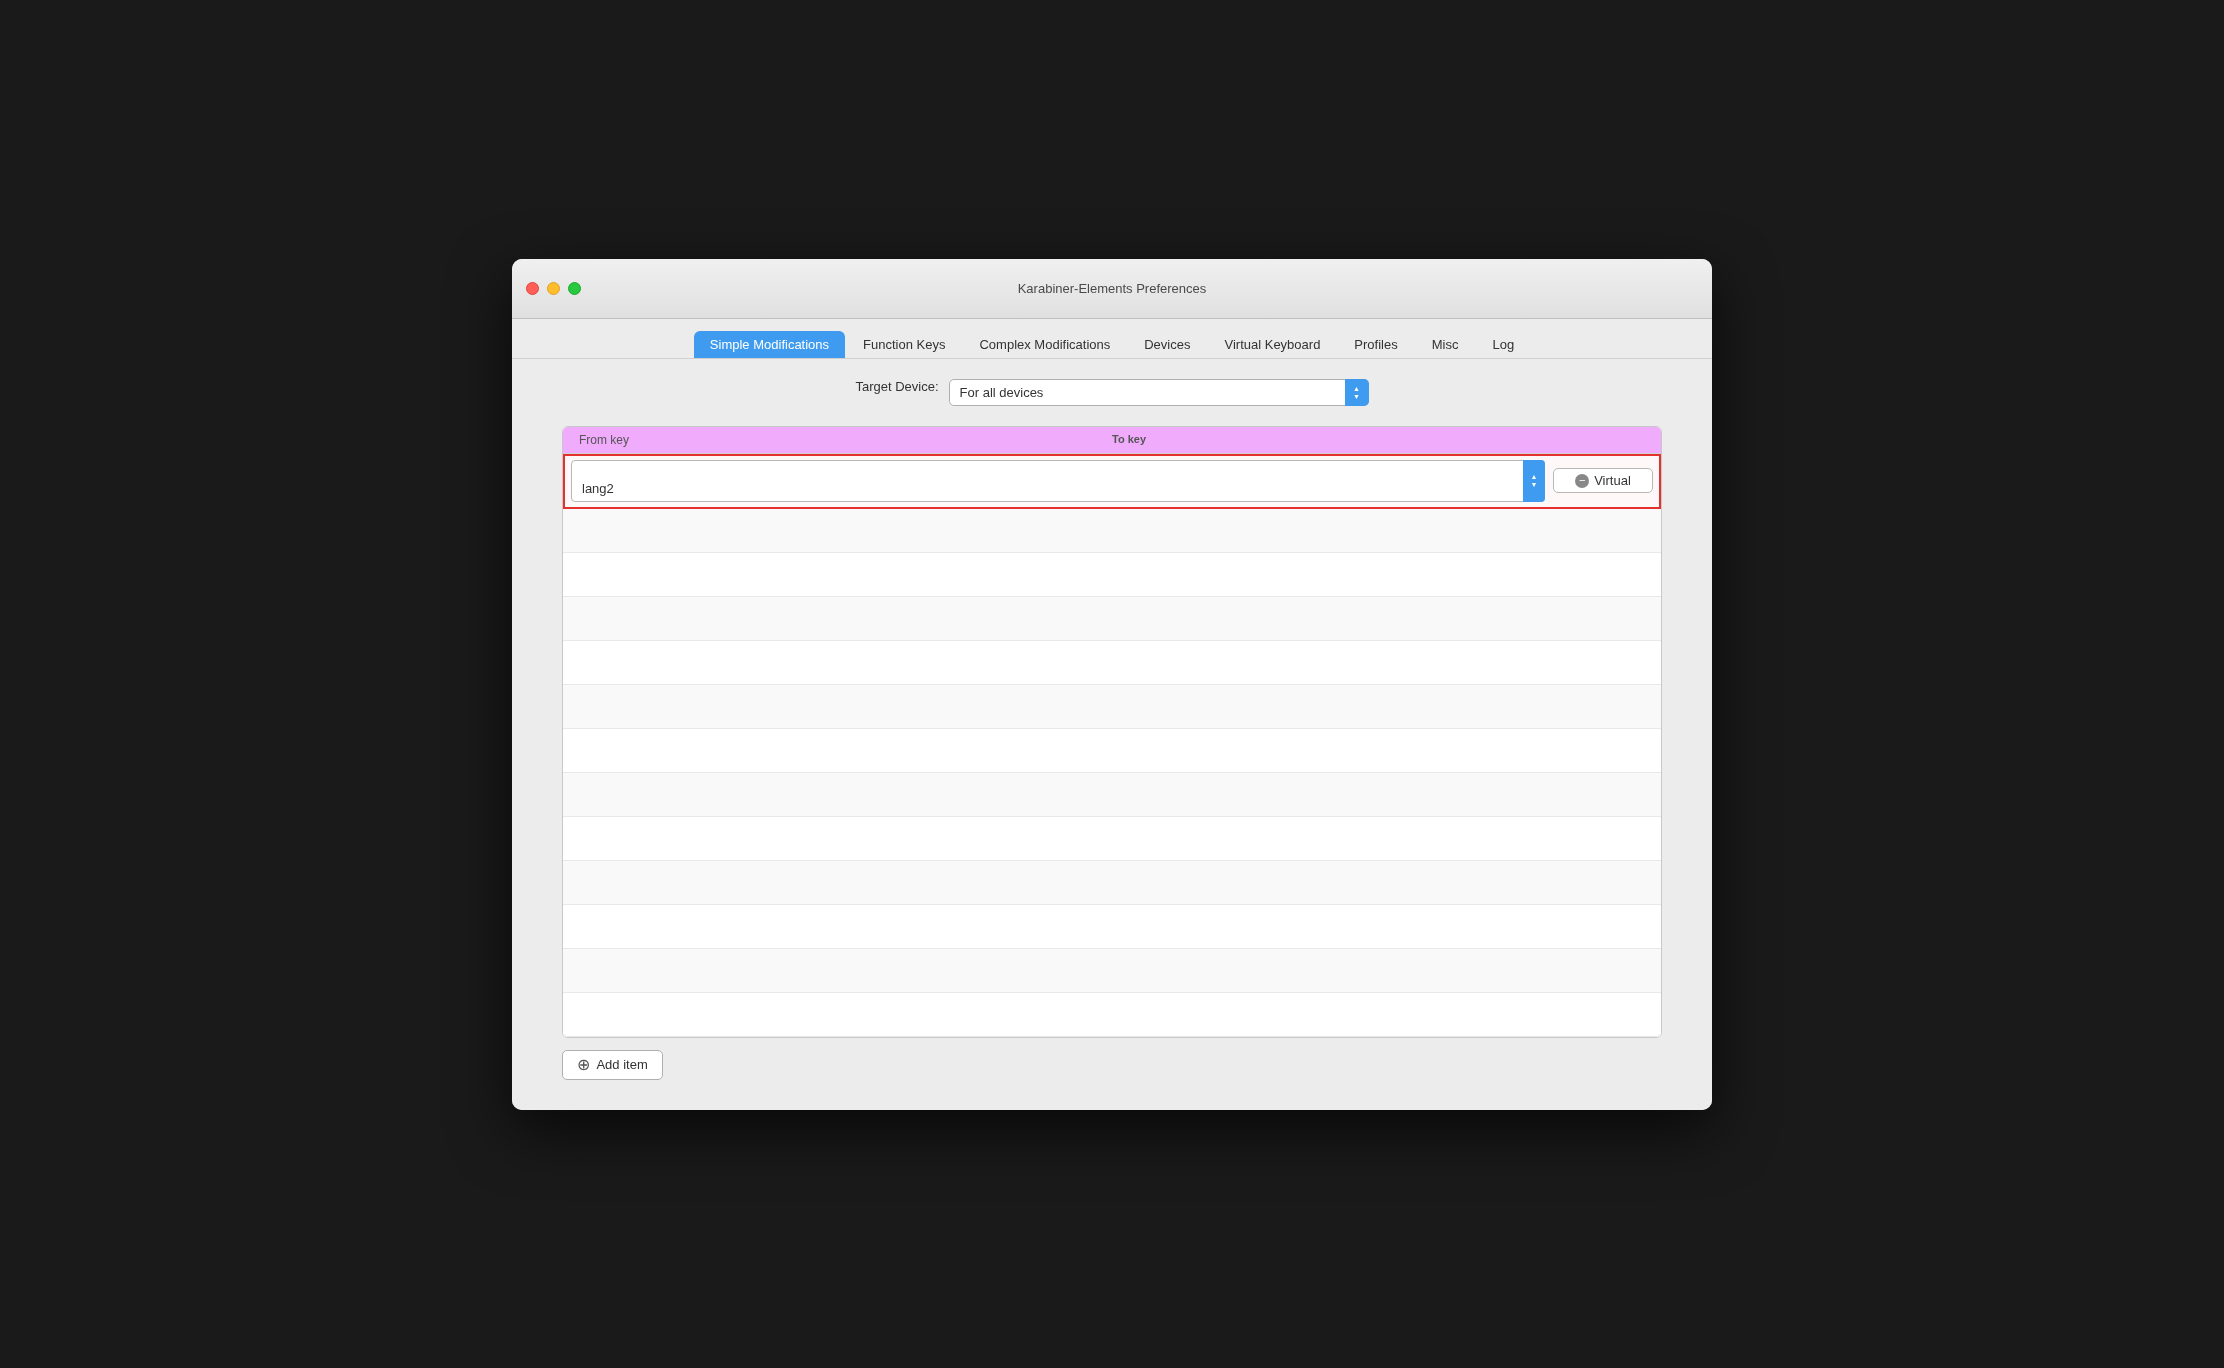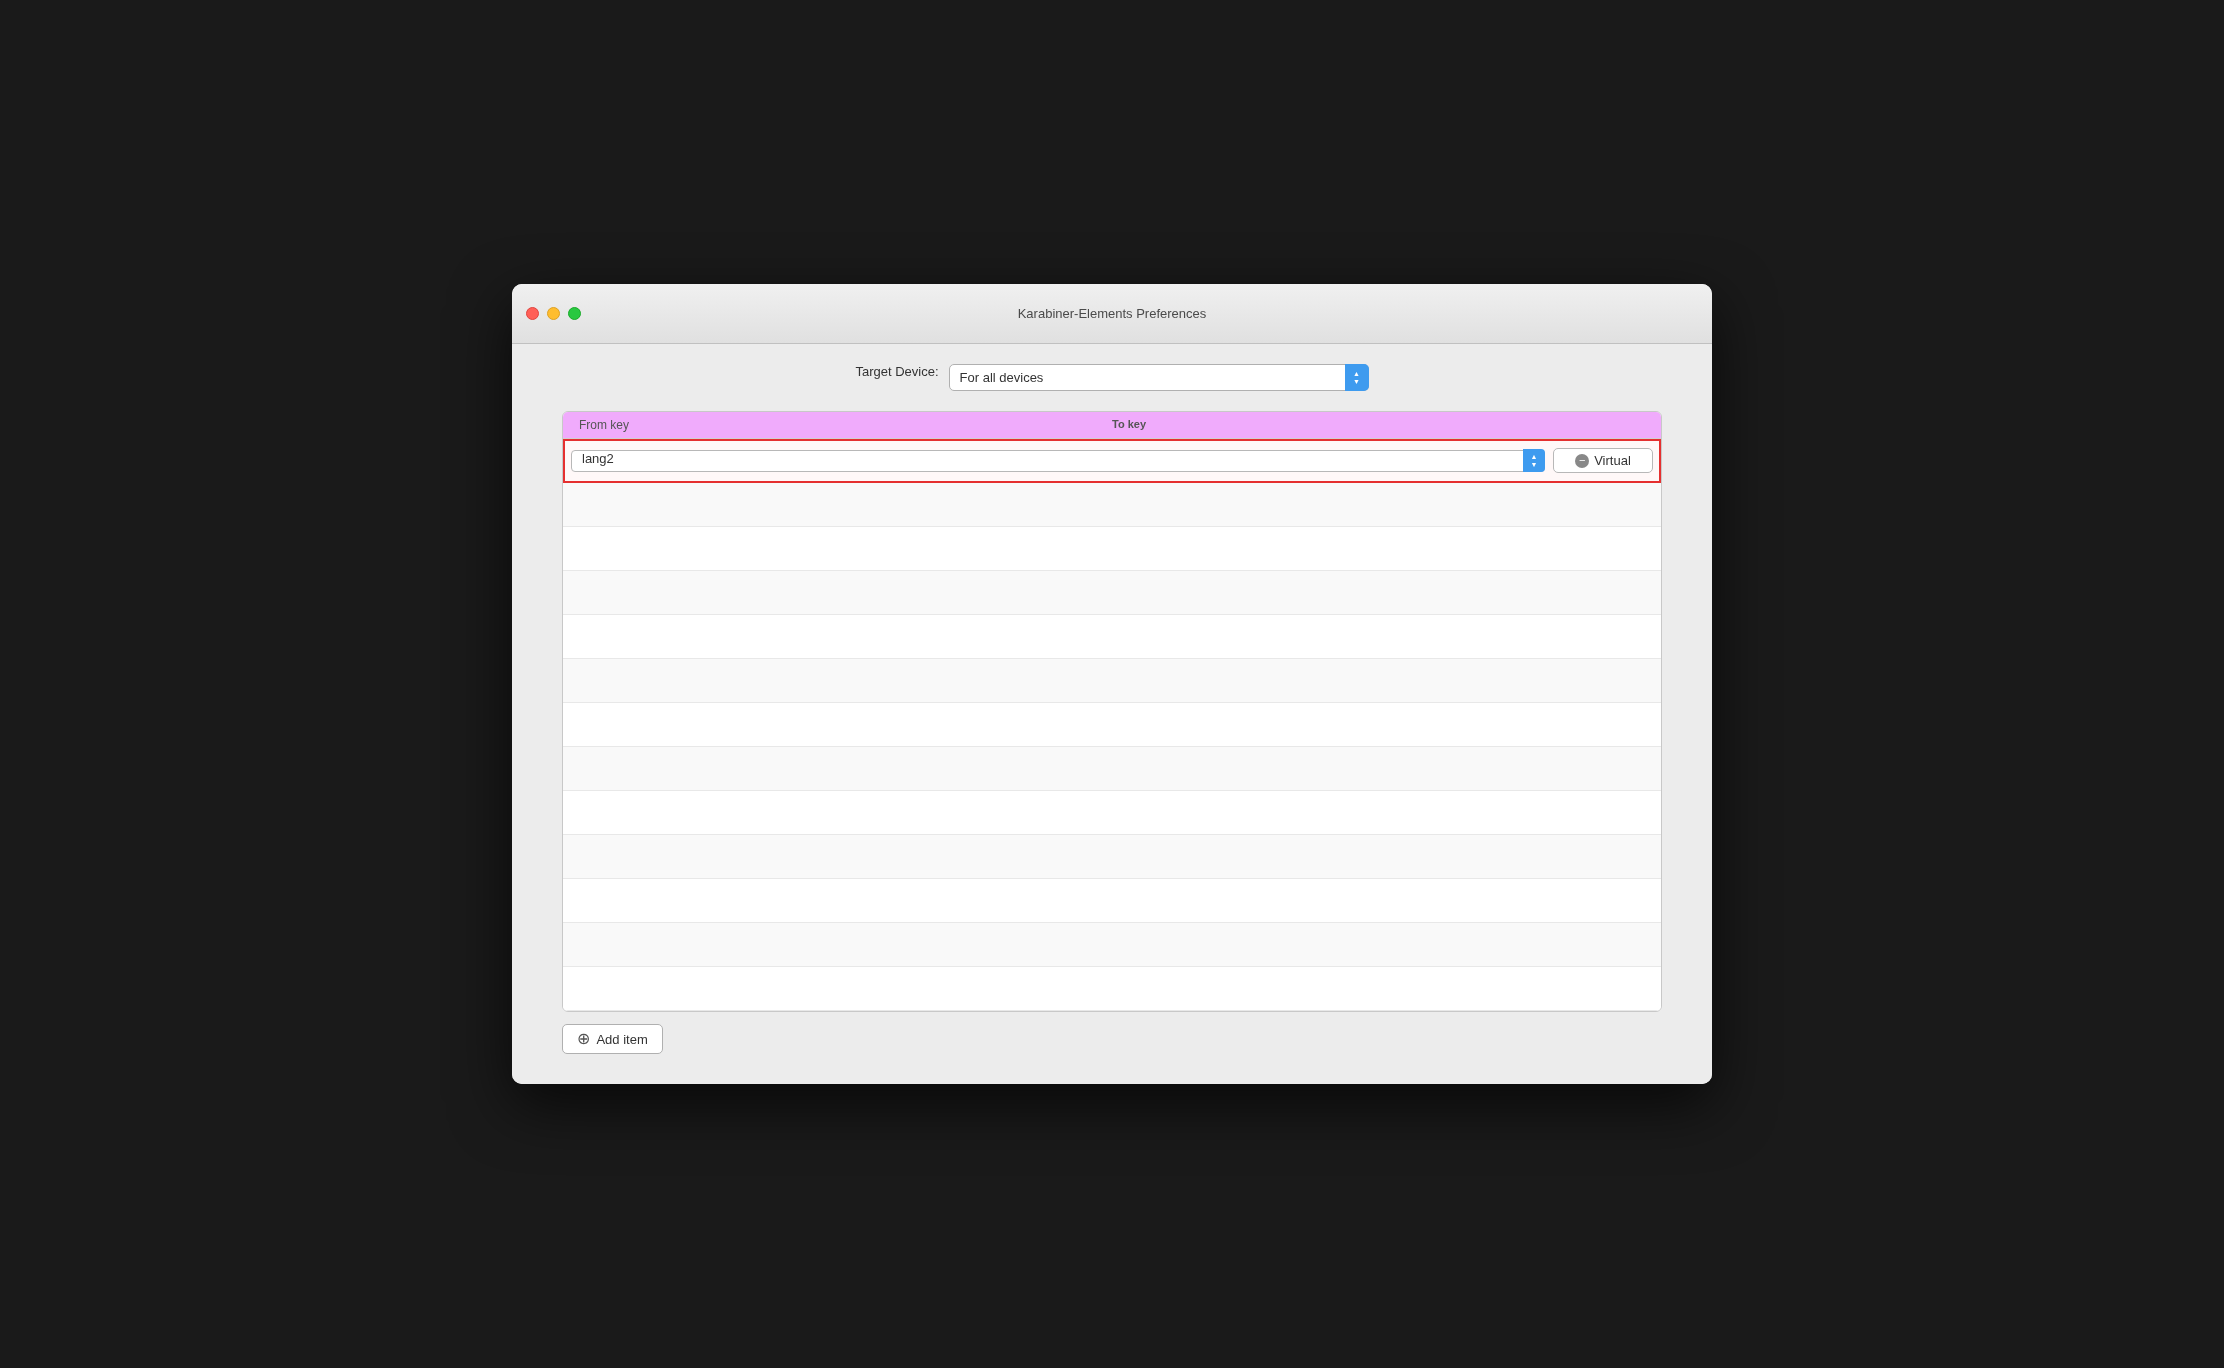--- a/index.html
+++ b/index.html
@@ -195,21 +195,21 @@
       background: #f9f9f9;
     }
 
     .row-select-wrapper {
       position: relative;
       flex: 1;
     }
 
     .row-select {
       width: 100%;
-      padding: 0 30px 5px 10px;
+      padding: 20px 30px 5px 10px;
       font-size: 13px;
       background: white;
       border: 1px solid #b8b8b8;
       border-radius: 4px;
       appearance: none;
       -webkit-appearance: none;
       cursor: pointer;
       color: #333;
     }
 
@@ -296,20 +296,30 @@
 
   <div class="titlebar">
     <div class="traffic-lights">
       <div class="traffic-light close"></div>
       <div class="traffic-light minimize"></div>
       <div class="traffic-light maximize"></div>
     </div>
     <span class="window-title">Karabiner-Elements Preferences</span>
   </div>
 
+  <div class="toolbar">
+    <button class="tab active">Simple Modifications</button>
+    <button class="tab">Function Keys</button>
+    <button class="tab">Complex Modifications</button>
+    <button class="tab">Devices</button>
+    <button class="tab">Virtual Keyboard</button>
+    <button class="tab">Profiles</button>
+    <button class="tab">Misc</button>
+    <button class="tab">Log</button>
+  </div>
 
   <div class="content">
 
     <div class="target-device-row">
       <span class="target-device-label">Target Device:</span>
       <div class="device-select-wrapper">
         <select class="device-select">
           <option>For all devices</option>
           <option>Built-in Keyboard</option>
           <option>External Keyboard</option>

